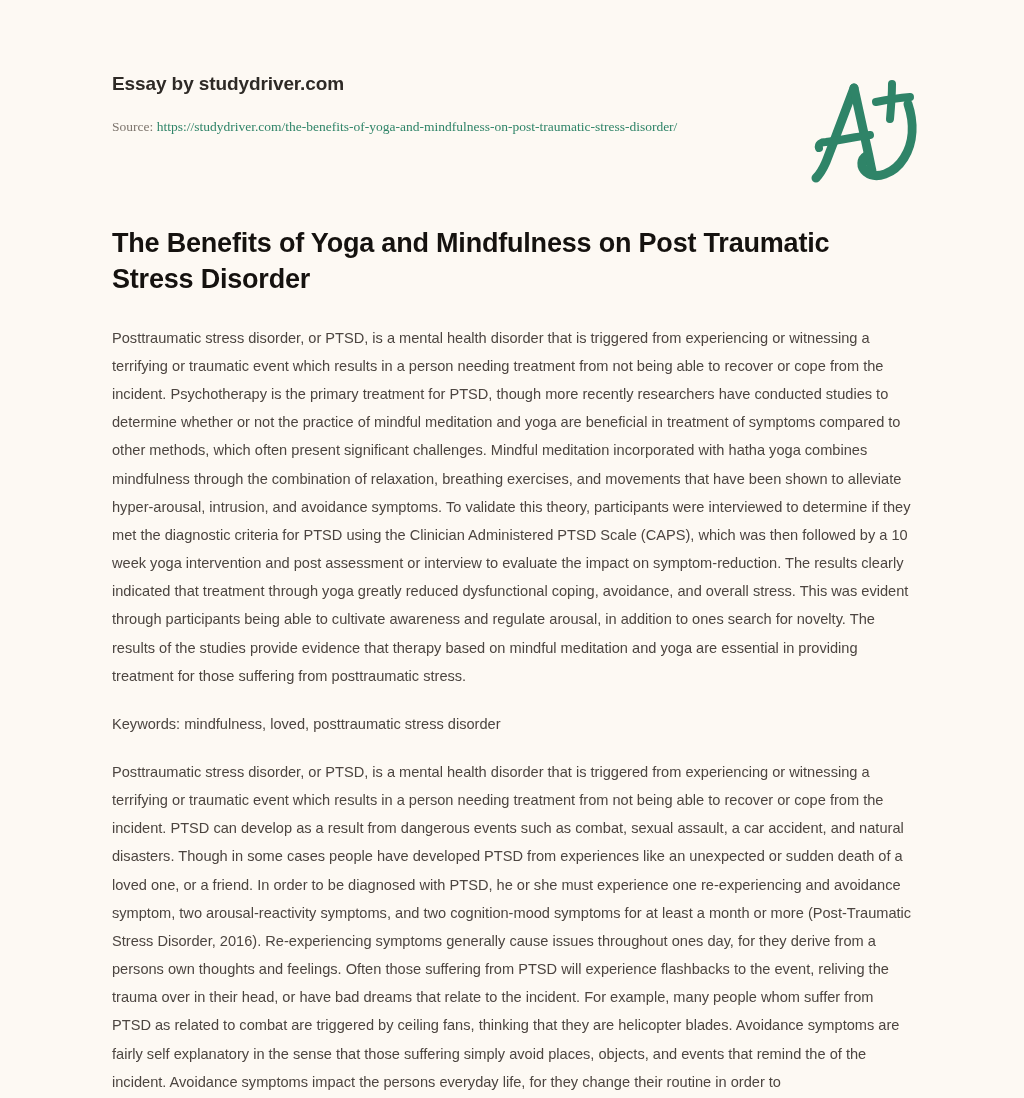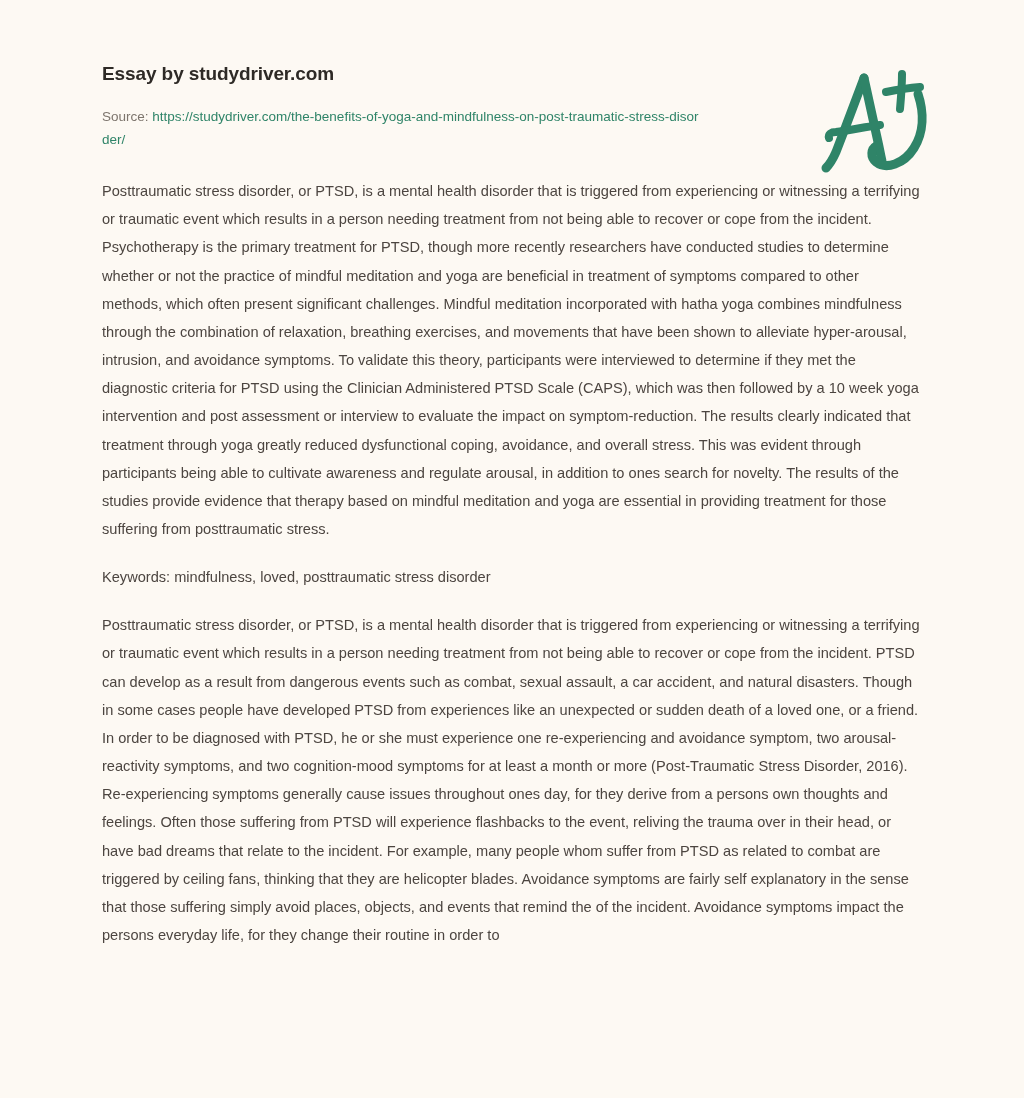--- a/index.html
+++ b/index.html
@@ -12,21 +12,21 @@
     background: #fdf9f3;
     font-family: "Liberation Sans", "DejaVu Sans", sans-serif;
     overflow: hidden;
   }
 
   .page {
     position: relative;
     width: 1024px;
     height: 938px;
     box-sizing: border-box;
-    padding: 6px;
+    padding: 16px;
   }
 
   
   .header {
     position: relative;
     padding: 56px 96px 0 96px;
     min-height: 128px;
     box-sizing: border-box;
   }
 
@@ -38,20 +38,21 @@
     line-height: 1.3;
     margin: 0 0 18px 0;
   }
 
   .source-line {
     font-size: 13.5px;
     line-height: 1.72;
     color: #7d756d;
     max-width: 600px;
     word-break: break-word;
+    font-family: Liberation Serif, serif;
   }
 
   .source-label {
     color: #7d756d;
   }
 
   .source-url {
     color: #2f8468;
     text-decoration: none;
     word-break: break-all;
@@ -133,20 +134,21 @@
 
           <path d="M104 30 C110 48, 110 68, 100 84 C90 100, 72 106, 62 98 C56 93, 57 85, 62 82" stroke-width="9"></path>
         </g>
       </svg>
     </div>
 
   </div>
 
   <div class="article">
 
+    <h1 class="article-title">The Benefits of Yoga and Mindfulness on Post Traumatic Stress Disorder</h1>
 
     <div class="body-copy">
       <p class="para">Posttraumatic stress disorder, or PTSD, is a mental health disorder that is triggered from experiencing or witnessing a terrifying or traumatic event which results in a person needing treatment from not being able to recover or cope from the incident. Psychotherapy is the primary treatment for PTSD, though more recently researchers have conducted studies to determine whether or not the practice of mindful meditation and yoga are beneficial in treatment of symptoms compared to other methods, which often present significant challenges. Mindful meditation incorporated with hatha yoga combines mindfulness through the combination of relaxation, breathing exercises, and movements that have been shown to alleviate hyper-arousal, intrusion, and avoidance symptoms. To validate this theory, participants were interviewed to determine if they met the diagnostic criteria for PTSD using the Clinician Administered PTSD Scale (CAPS), which was then followed by a 10 week yoga intervention and post assessment or interview to evaluate the impact on symptom-reduction. The results clearly indicated that treatment through yoga greatly reduced dysfunctional coping, avoidance, and overall stress. This was evident through participants being able to cultivate awareness and regulate arousal, in addition to ones search for novelty. The results of the studies provide evidence that therapy based on mindful meditation and yoga are essential in providing treatment for those suffering from posttraumatic stress.</p>
       <p class="para">Keywords: mindfulness, loved, posttraumatic stress disorder</p>
       <p class="para">Posttraumatic stress disorder, or PTSD, is a mental health disorder that is triggered from experiencing or witnessing a terrifying or traumatic event which results in a person needing treatment from not being able to recover or cope from the incident. PTSD can develop as a result from dangerous events such as combat, sexual assault, a car accident, and natural disasters. Though in some cases people have developed PTSD from experiences like an unexpected or sudden death of a loved one, or a friend. In order to be diagnosed with PTSD, he or she must experience one re-experiencing and avoidance symptom, two arousal-reactivity symptoms, and two cognition-mood symptoms for at least a month or more (Post-Traumatic Stress Disorder, 2016). Re-experiencing symptoms generally cause issues throughout ones day, for they derive from a persons own thoughts and feelings. Often those suffering from PTSD will experience flashbacks to the event, reliving the trauma over in their head, or have bad dreams that relate to the incident. For example, many people whom suffer from PTSD as related to combat are triggered by ceiling fans, thinking that they are helicopter blades. Avoidance symptoms are fairly self explanatory in the sense that those suffering simply avoid places, objects, and events that remind the of the incident. Avoidance symptoms impact the persons everyday life, for they change their routine in order to</p>
     </div>
 
   </div>
 
 </div>

